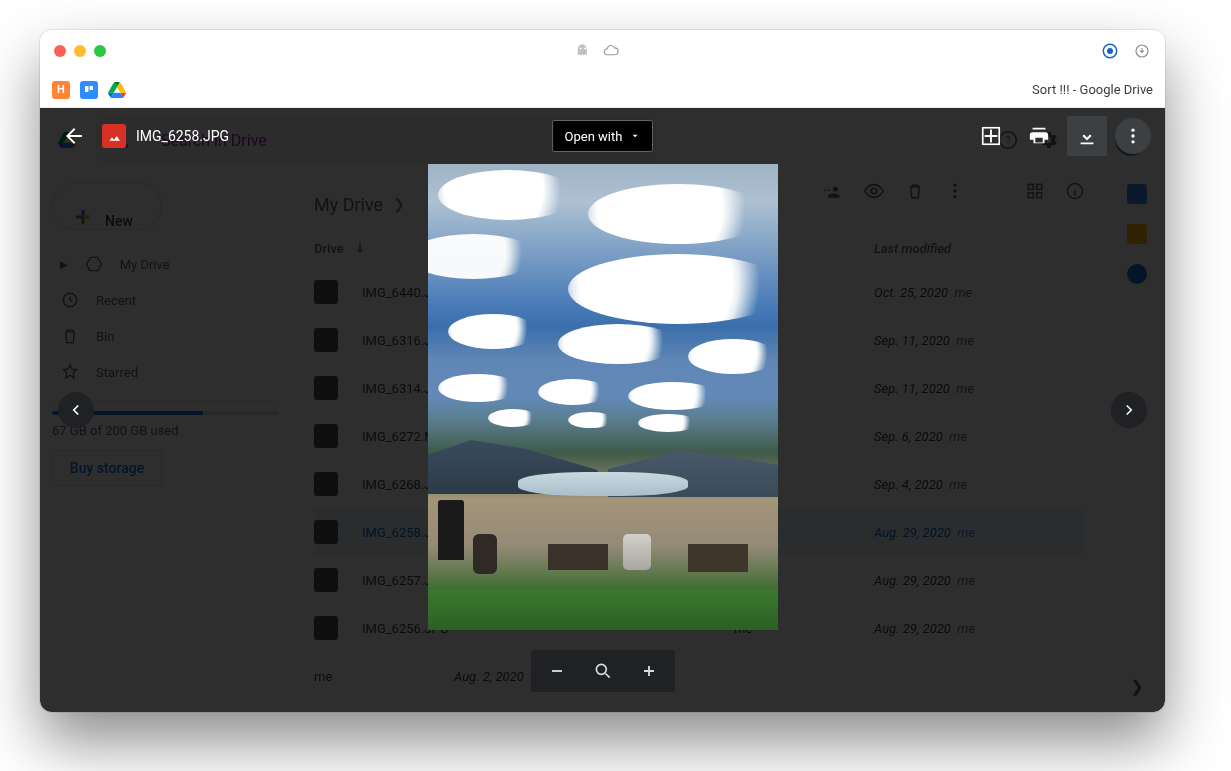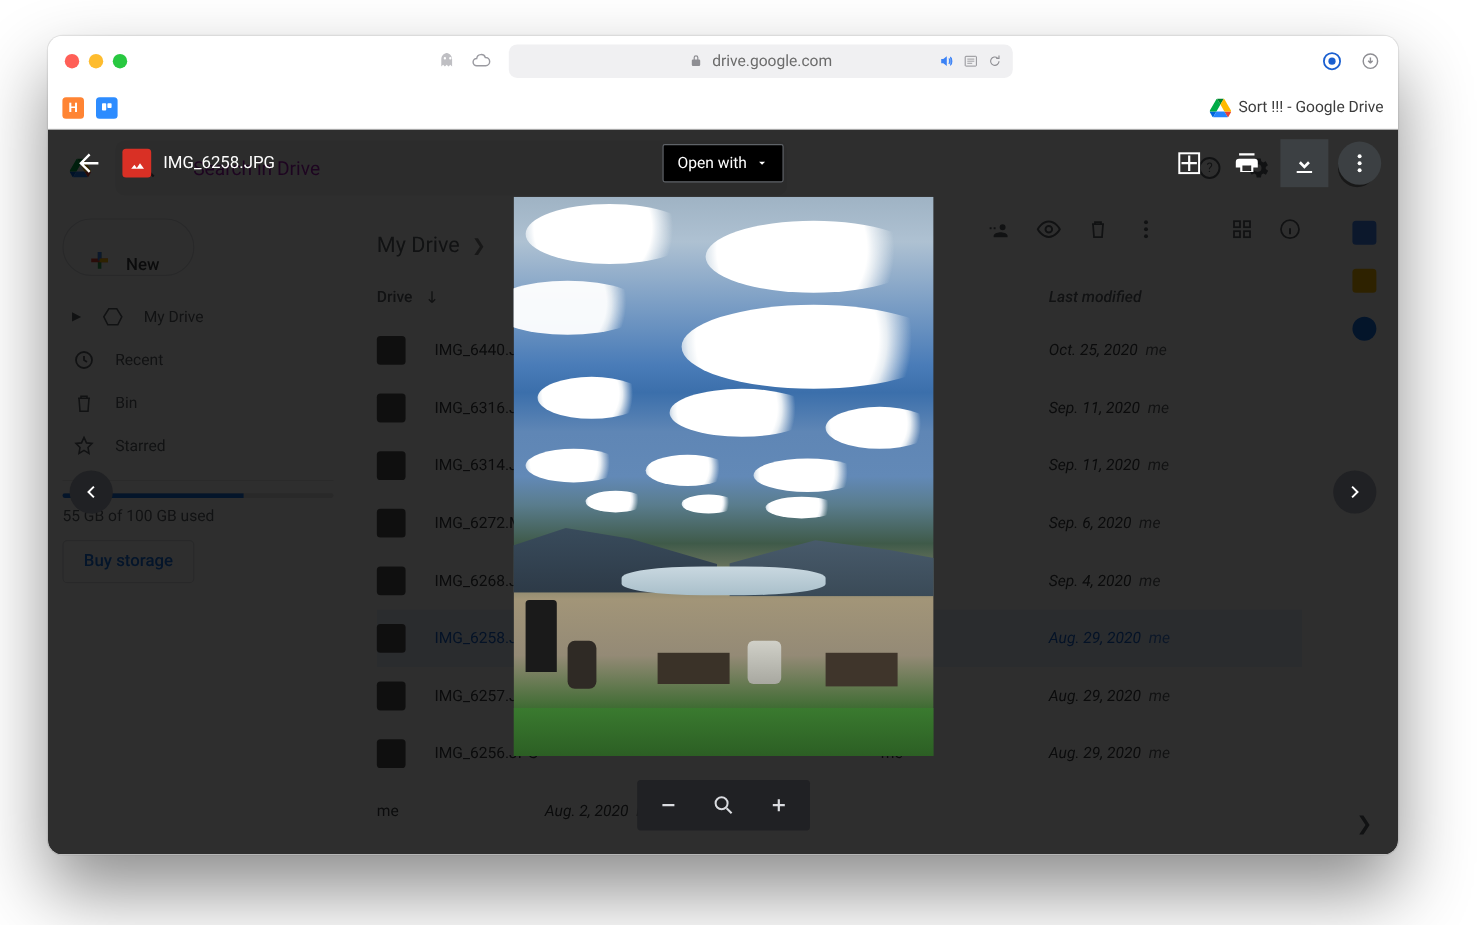--- a/index.html
+++ b/index.html
@@ -19,21 +19,21 @@
   .addr-bar { background:#f0f0f2; border-radius:7px; height:28px; min-width:420px; display:flex; align-items:center; justify-content:center; gap:8px; color:#8e8e93; font-size:13px; position:relative;}
   .addr-bar .domain { color:#6b6b6b; }
   .addr-right { position:absolute; right:8px; display:flex; gap:6px; color:#8e8e93; font-size:13px;}
   .titlebar-right { display:flex; gap:14px; align-items:center; }
   .tb-icon { width:18px; height:18px; display:flex; align-items:center; justify-content:center; color:#8e8e93;}
 
   .mac-tabbar { height:36px; display:flex; align-items:center; padding: 0 12px; gap:10px; border-bottom:1px solid #ececec;}
   .fav-box { width:18px; height:18px; border-radius:3px; display:flex; align-items:center; justify-content:center; font-size:11px; font-weight:700; color:#fff;}
   .fav-h { background:#ff8433; }
   .fav-t { background:#2d8cff; }
-  .tab-center { flex:1; display:flex; justify-content:flex-end; align-items:center; gap:6px; font-size:13px; color:#3c3c3c;}
+  .tab-center { flex:1; display:flex; justify-content:space-between; align-items:center; gap:6px; font-size:13px; color:#3c3c3c;}
   .drive-tri { width:18px; height:16px; position:relative; }
   .drive-tri svg { width:18px; height:16px; }
 
   
   .content-area { position:relative; height: calc(100% - 78px); background:#fff; }
 
   
   .drive-bg { position:absolute; inset:0; background:#fff; }
   .dim { position:absolute; inset:0; background:rgba(0,0,0,0.82); }
 
@@ -114,45 +114,20 @@
           <span class="tb-icon">
             <svg viewBox="0 0 24 24" width="18" height="18">
                 <path fill="#bfbfc3" d="M12 3c-4 0-7 3-7 7v8l2-2 2 2 2-2 2 2 2-2 2 2v-8c0-4-3-7-7-7zM9 10a1.3 1.3 0 1 1 0-2.6A1.3 1.3 0 0 1 9 10zm6 0a1.3 1.3 0 1 1 0-2.6A1.3 1.3 0 0 1 15 10z"></path>
               </svg>
           </span>
           <span class="tb-icon">
             <svg viewBox="0 0 24 24" width="20" height="20">
                 <path fill="none" stroke="#9a9aa0" stroke-width="1.6" d="M7 17a4 4 0 0 1 0-8 5 5 0 0 1 9.6-1.2A4.5 4.5 0 0 1 17 17H7z"></path>
               </svg>
           </span>
-        </div>
-        <div class="addr-bar">
-          <svg viewBox="0 0 24 24" width="12" height="12">
-              <path fill="#8e8e93" d="M12 2a4 4 0 0 0-4 4v3H7a2 2 0 0 0-2 2v7a2 2 0 0 0 2 2h10a2 2 0 0 0 2-2v-7a2 2 0 0 0-2-2h-1V6a4 4 0 0 0-4-4zm-2 4a2 2 0 1 1 4 0v3h-4V6z"></path>
-            </svg>
-          <span class="domain">drive.google.com</span>
-          <div class="addr-right">
-            <span style="color:#3b82f6">
-              <svg viewBox="0 0 24 24" width="14" height="14">
-                  <path fill="#3b82f6" d="M4 9v6h3l5 4V5L7 9H4z"></path>
-                  <path fill="#3b82f6" d="M15 8c1.5 1 1.5 6 0 8M17 6c3 2 3 10 0 12" stroke="#3b82f6" stroke-width="1.5"></path>
-                </svg>
-            </span>
-            <span>
-              <svg viewBox="0 0 24 24" width="14" height="14">
-                  <rect x="4" y="5" width="16" height="14" rx="1" fill="none" stroke="#8e8e93" stroke-width="1.4"></rect>
-                  <path d="M7 9h10M7 12h10M7 15h7" stroke="#8e8e93" stroke-width="1.2"></path>
-                </svg>
-            </span>
-            <span>
-              <svg viewBox="0 0 24 24" width="14" height="14">
-                  <path fill="none" stroke="#8e8e93" stroke-width="1.6" d="M18 12a6 6 0 1 1-2-4.5M18 4v4h-4"></path>
-                </svg>
-            </span>
-          </div>
         </div>
       </div>
       <div class="titlebar-right">
         <span class="tb-icon">
           <svg viewBox="0 0 24 24" width="18" height="18">
               <circle cx="12" cy="12" r="9" fill="none" stroke="#1a5fd0" stroke-width="2"></circle>
               <circle cx="12" cy="12" r="4" fill="#1a5fd0"></circle>
             </svg>
         </span>
         <span class="tb-icon">
@@ -281,21 +256,21 @@
           <div class="sb-item">
             <svg viewBox="0 0 24 24">
                 <path fill="none" stroke="#5f6368" stroke-width="1.6" d="M12 3l2.5 5.5L20 9l-4 4 1 6-5-3-5 3 1-6-4-4 5.5-.5L12 3z"></path>
               </svg>
             <span>Starred</span>
           </div>
           <div style="height:1px;background:#e8e8e8;margin:10px 0;"></div>
           <div class="storage-bar">
               <div class="storage-fill"></div>
             </div>
-          <div class="storage-txt">55 GB of 100 GB used</div>
+          <div class="storage-txt">67 GB of 200 GB used</div>
           <div class="buy-btn">
               <span>Buy storage</span>
             </div>
         </div>
 
         <div class="main-pane">
           <div class="breadcrumb">
             <span>My Drive</span>
             <span class="bc-arrow">❯</span>
           </div>

